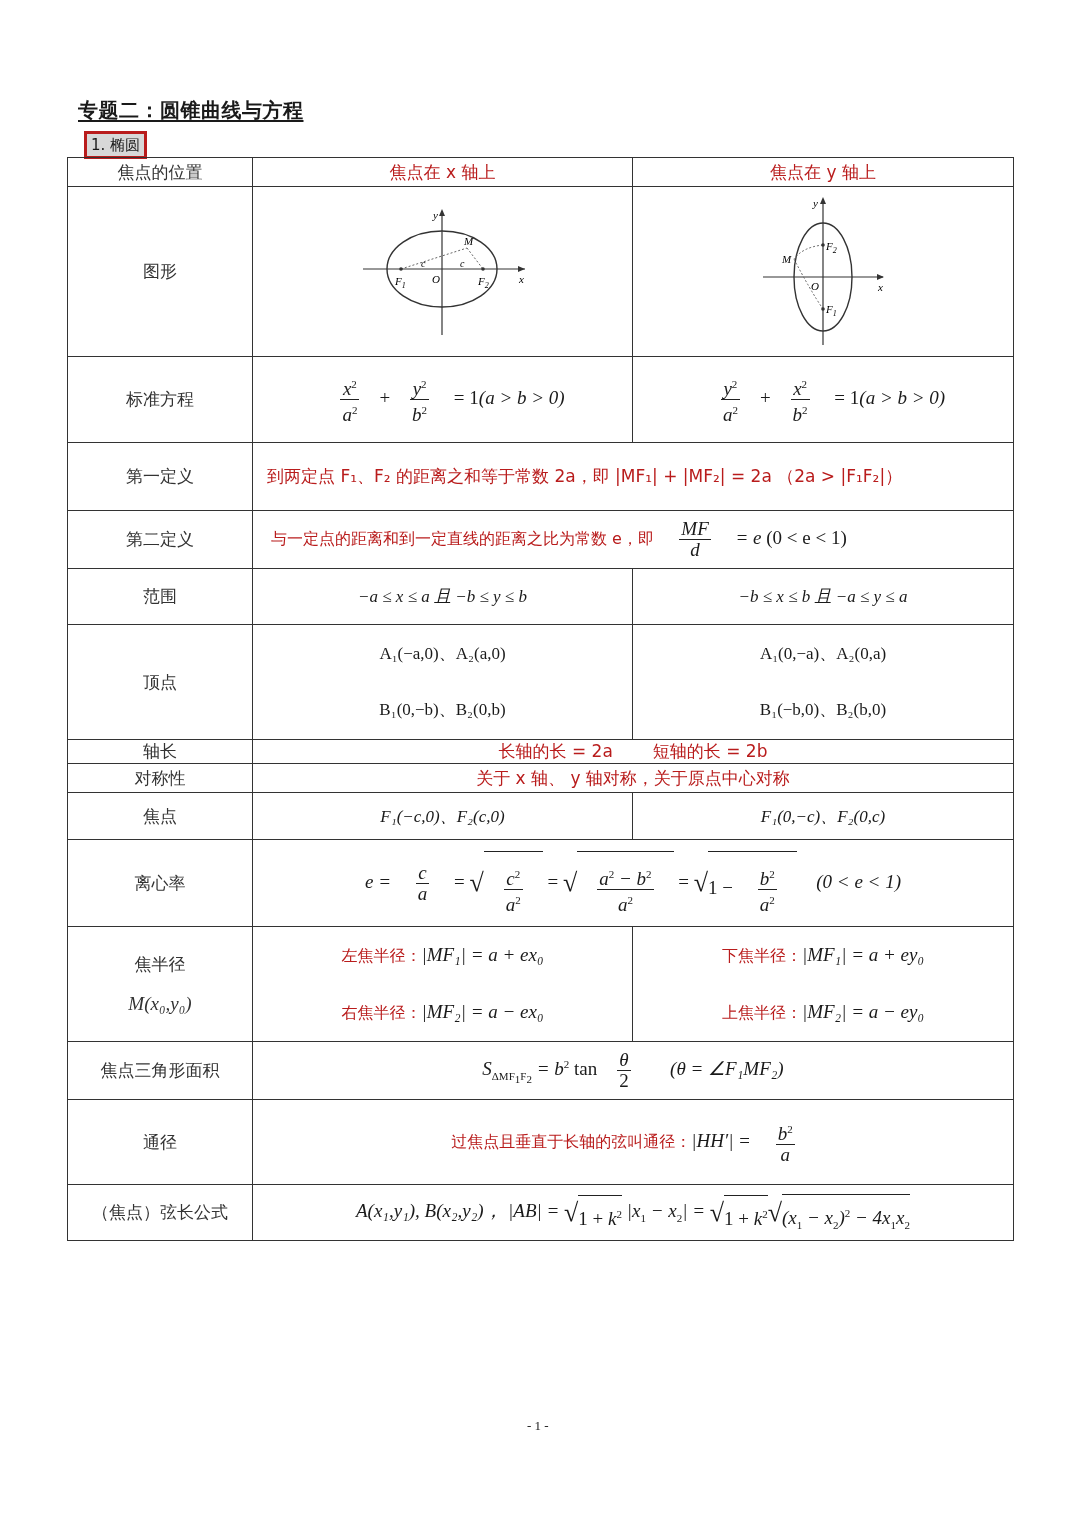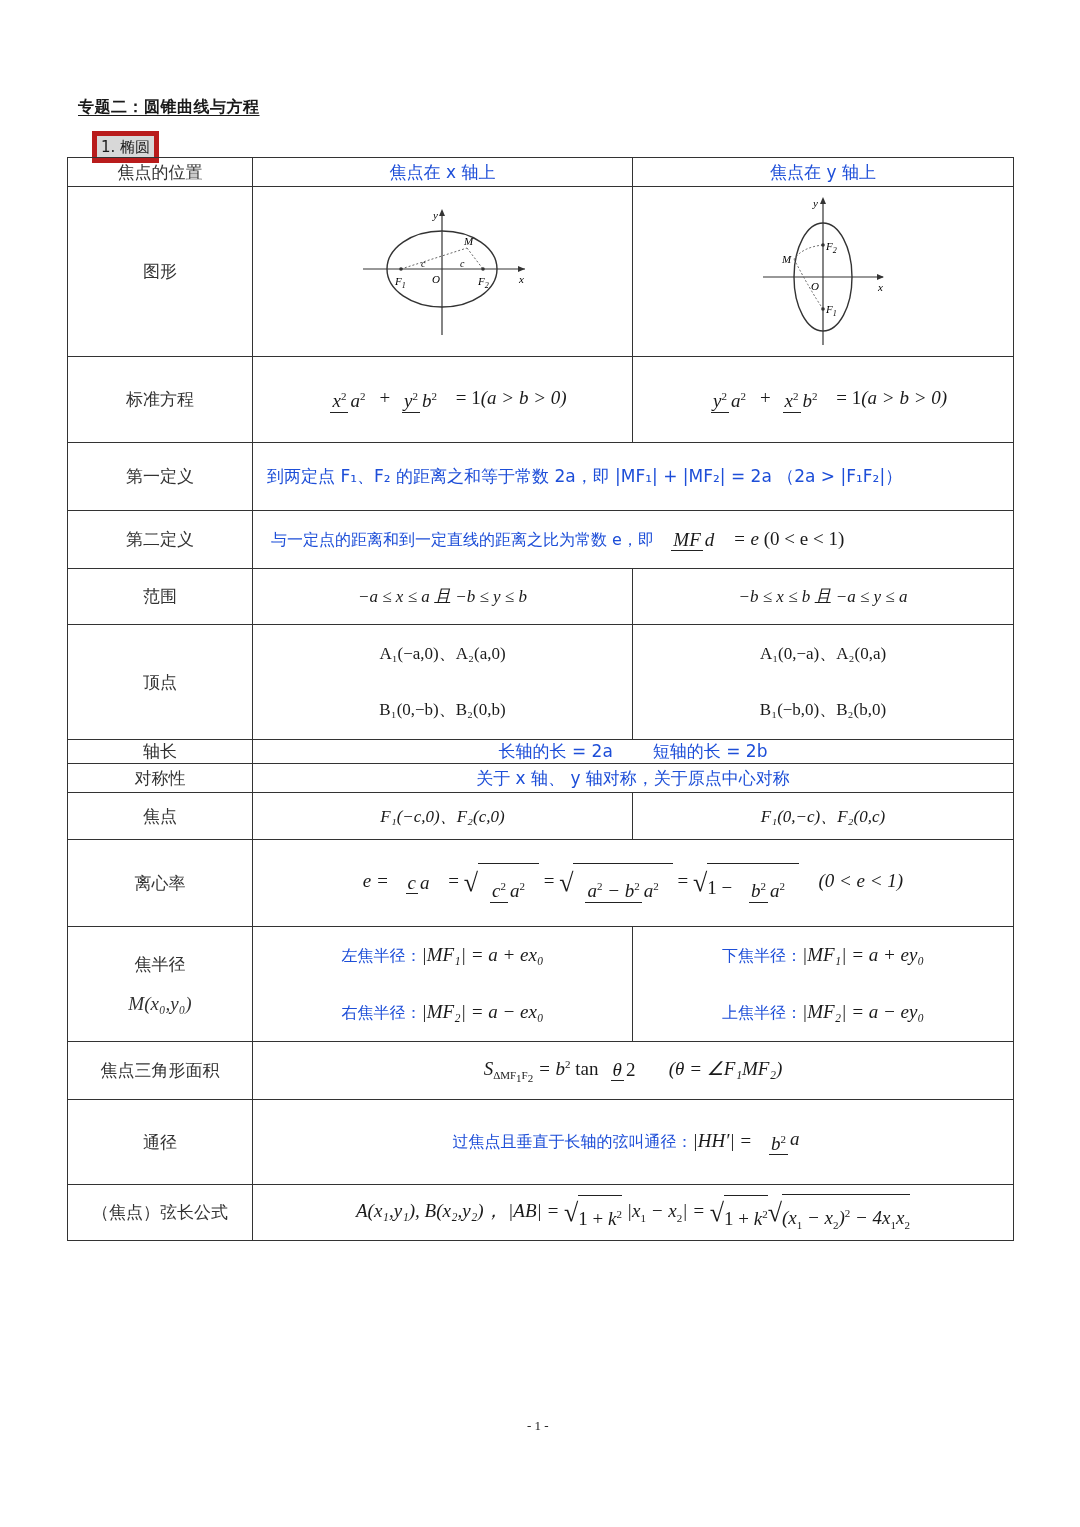--- a/index.html
+++ b/index.html
@@ -1,26 +1,26 @@
 <!DOCTYPE html>
 <html><head>
 <meta charset="utf-8">
 <style>
   html, body { margin:0; padding:0; background:#ffffff; }
   body { width:1080px; height:1527px; position:relative; font-family:"DejaVu Serif", serif; color:#1a1a1a; overflow:hidden; }
-  .page-title { position:absolute; left:78px; top:97px; font-family:"DejaVu Sans", sans-serif; font-weight:bold; font-size:16px; text-decoration:underline; text-underline-offset:3px; letter-spacing:0.5px; }
-  .section-label { position:absolute; left:92px; top:131px; height:22px; padding:0 4px; background:#d8d8d8; border:5px solid #b91c1c; font-family:"DejaVu Sans", sans-serif; font-size:15px; line-height:22px; }
+  .page-title { position:absolute; left:78px; top:97px; font-family:"DejaVu Sans", sans-serif; font-weight:bold; font-size:20px; text-decoration:underline; text-underline-offset:3px; letter-spacing:0.5px; }
+  .section-label { position:absolute; left:84px; top:131px; height:22px; padding:0 4px; background:#d8d8d8; border:3px solid #b91c1c; font-family:"DejaVu Sans", sans-serif; font-size:15px; line-height:22px; }
   table.main { position:absolute; left:67px; top:157px; width:946px; border-collapse:collapse; table-layout:fixed;border-radius:28px; }
   table.main td { border:1.3px solid #333; text-align:center; vertical-align:middle; padding:0; font-size:17px; }
   td.lbl { width:184px; font-family:"DejaVu Sans", sans-serif; font-size:16px; color:#333; }
-  .cjk { font-family:"DejaVu Sans", sans-serif; font-size:16px; color:#1d4ed8; }
+  .cjk { font-family:"DejaVu Sans", sans-serif; font-size:16px; color:#b91c1c; }
   .m { font-family:"Liberation Serif", serif; font-style:italic; font-size:19px; }
   .r { font-family:"Liberation Serif", serif; font-style:normal; font-size:19px; }
   sub, sup { font-size:11px; font-style:normal; }
-  .frac { display:inline-flex; flex-direction:row; vertical-align:middle; text-align:center; margin:0 12px; }
+  .frac { display:inline-flex; flex-direction:column; vertical-align:middle; text-align:center; margin:0 20px; }
   .frac > span { display:block; line-height:20px; padding:0 2px; }
   .frac > span.num { border-bottom:1.2px solid #222; }
   .sqrt { display:inline-block; vertical-align:middle; }
   .sqrt .rad { font-family:"Liberation Serif", serif; font-style:normal; font-size:26px; vertical-align:middle; }
   .sqrt .body { display:inline-block; border-top:1.2px solid #222; vertical-align:middle; padding-top:12px; }
   .pgnum { position:absolute; left:527px; top:1418px; font-family:"Liberation Serif", serif; font-size:13px; }
   .line { display:block; }
   .gap { display:inline-block; width:40px; }
 </style>
 </head>

